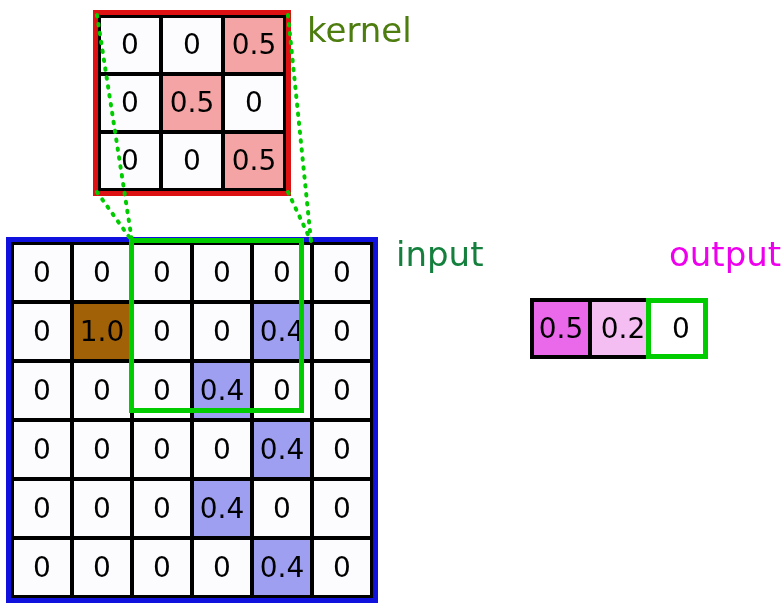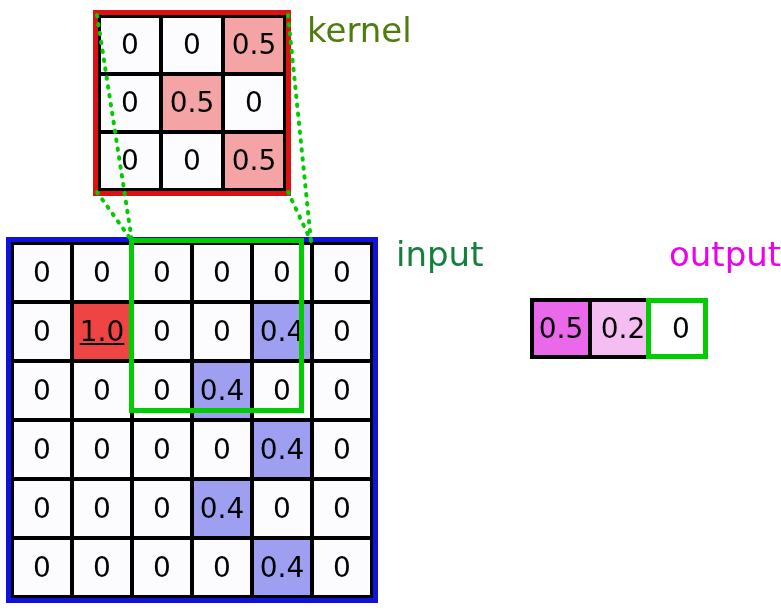--- a/index.html
+++ b/index.html
@@ -70,21 +70,21 @@
   <div id="kernel-label" class="label" style="color: #4d7c0f;">kernel</div>
 
   <div id="input-grid" class="grid-box" style="border-color: rgb(17, 17, 221);">
       <div class="cell" style="background: rgb(252, 252, 255);">0</div>
       <div class="cell" style="background: rgb(252, 252, 255);">0</div>
       <div class="cell" style="background: rgb(252, 252, 255);">0</div>
       <div class="cell" style="background: rgb(252, 252, 255);">0</div>
       <div class="cell" style="background: rgb(252, 252, 255);">0</div>
       <div class="cell" style="background: rgb(252, 252, 255);">0</div>
       <div class="cell" style="background: rgb(252, 252, 255);">0</div>
-      <div class="cell" style="background: #ef4444; text-decoration: underline;">1.0</div>
+      <div class="cell" style="background: #a16207;">1.0</div>
       <div class="cell" style="background: rgb(252, 252, 255);">0</div>
       <div class="cell" style="background: rgb(252, 252, 255);">0</div>
       <div class="cell" style="background: rgb(159, 159, 242);">0.4</div>
       <div class="cell" style="background: rgb(252, 252, 255);">0</div>
       <div class="cell" style="background: rgb(252, 252, 255);">0</div>
       <div class="cell" style="background: rgb(252, 252, 255);">0</div>
       <div class="cell" style="background: rgb(252, 252, 255);">0</div>
       <div class="cell" style="background: rgb(159, 159, 242);">0.4</div>
       <div class="cell" style="background: rgb(252, 252, 255);">0</div>
       <div class="cell" style="background: rgb(252, 252, 255);">0</div>

